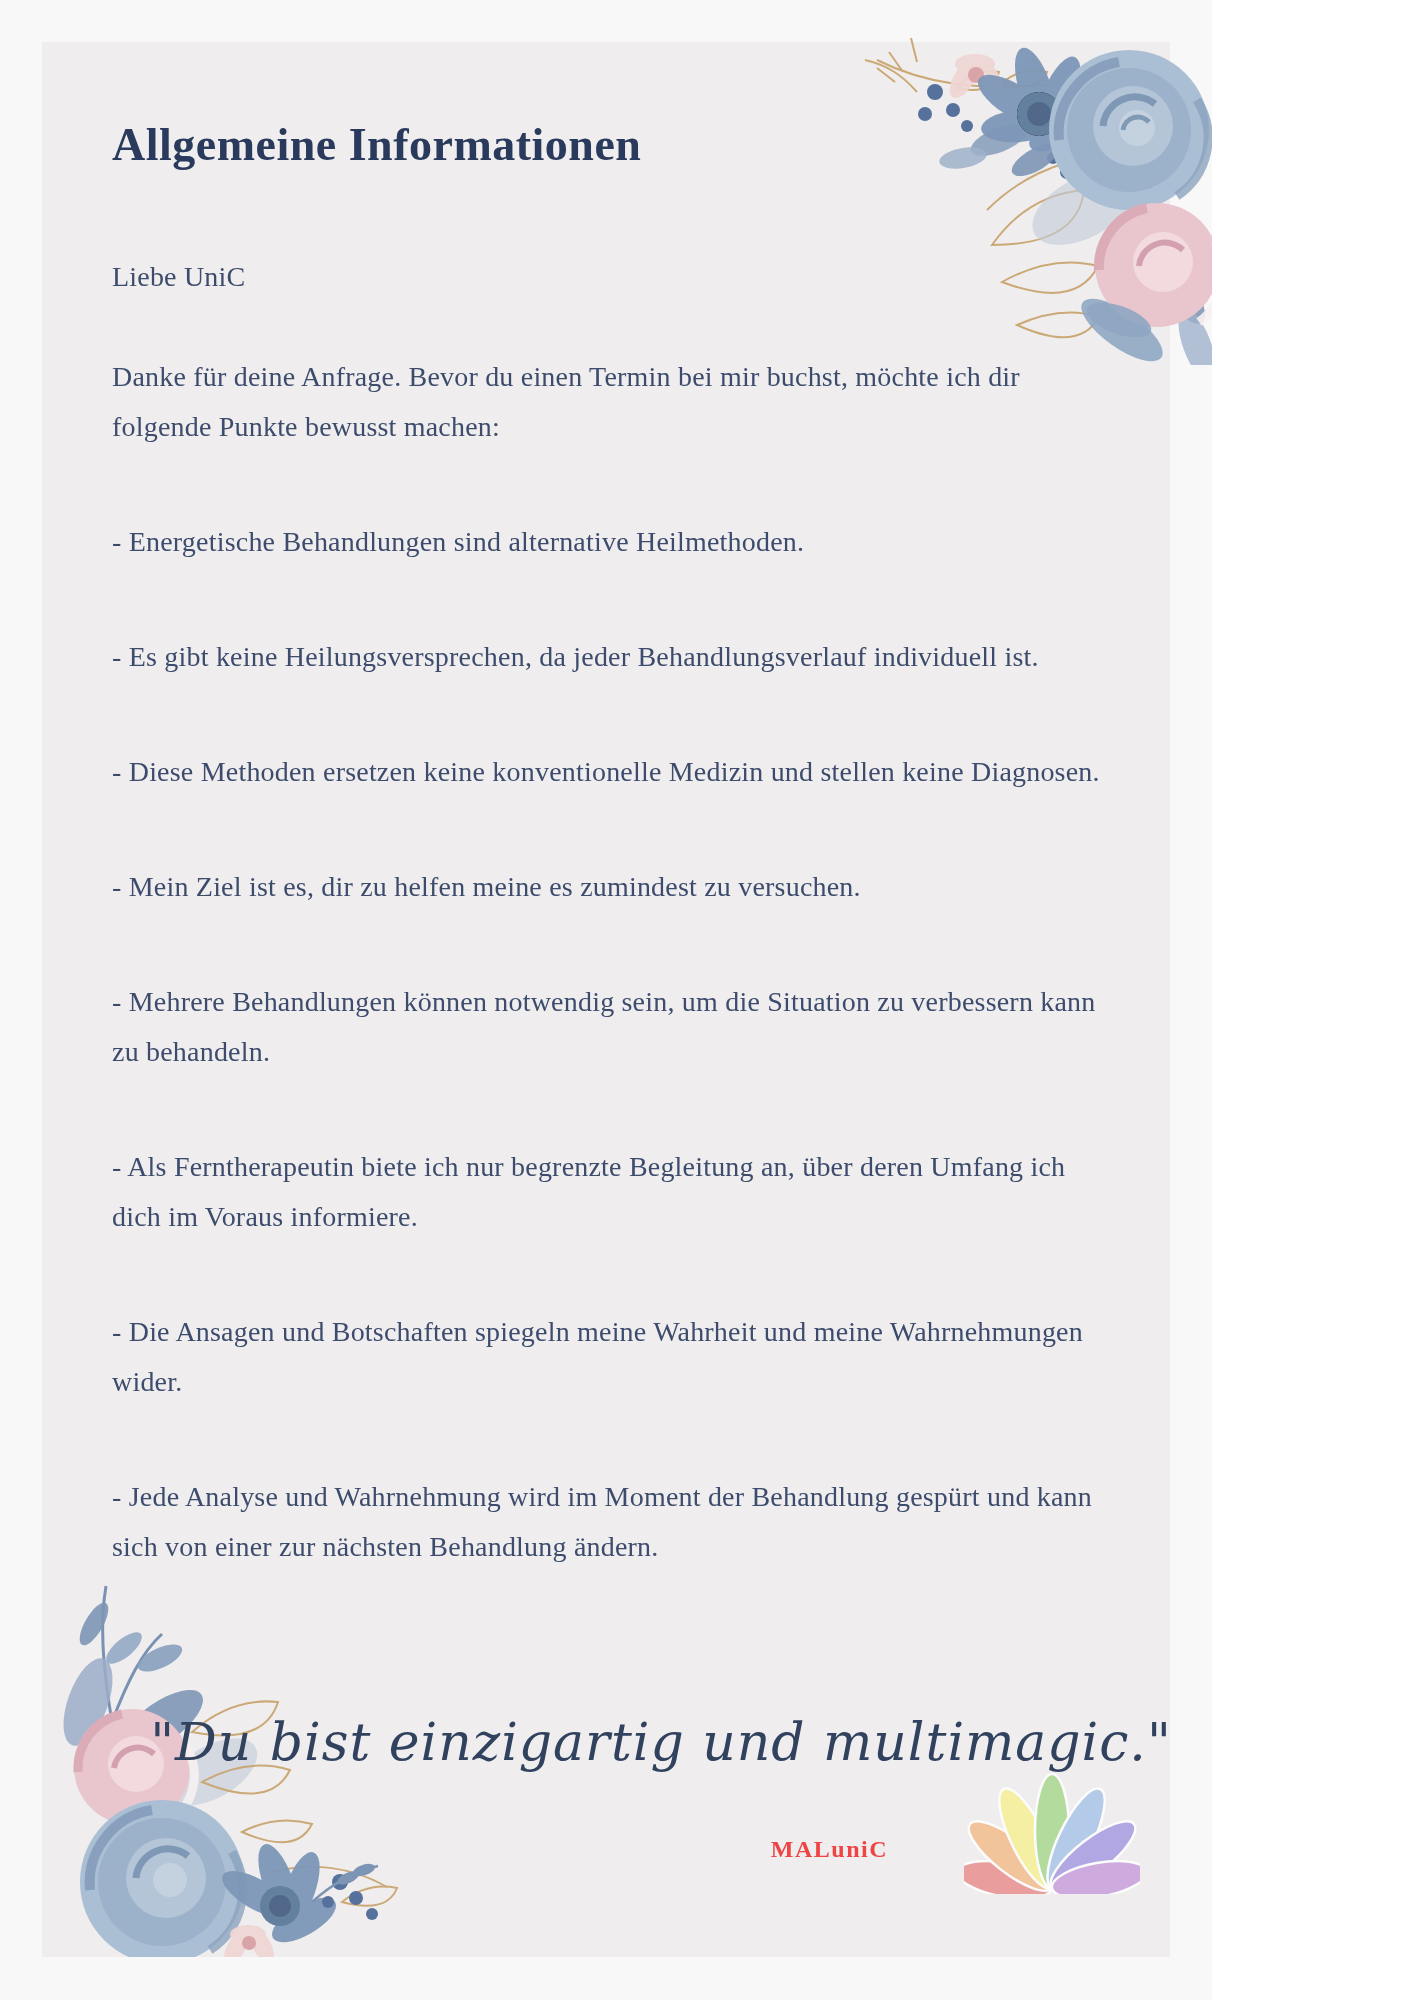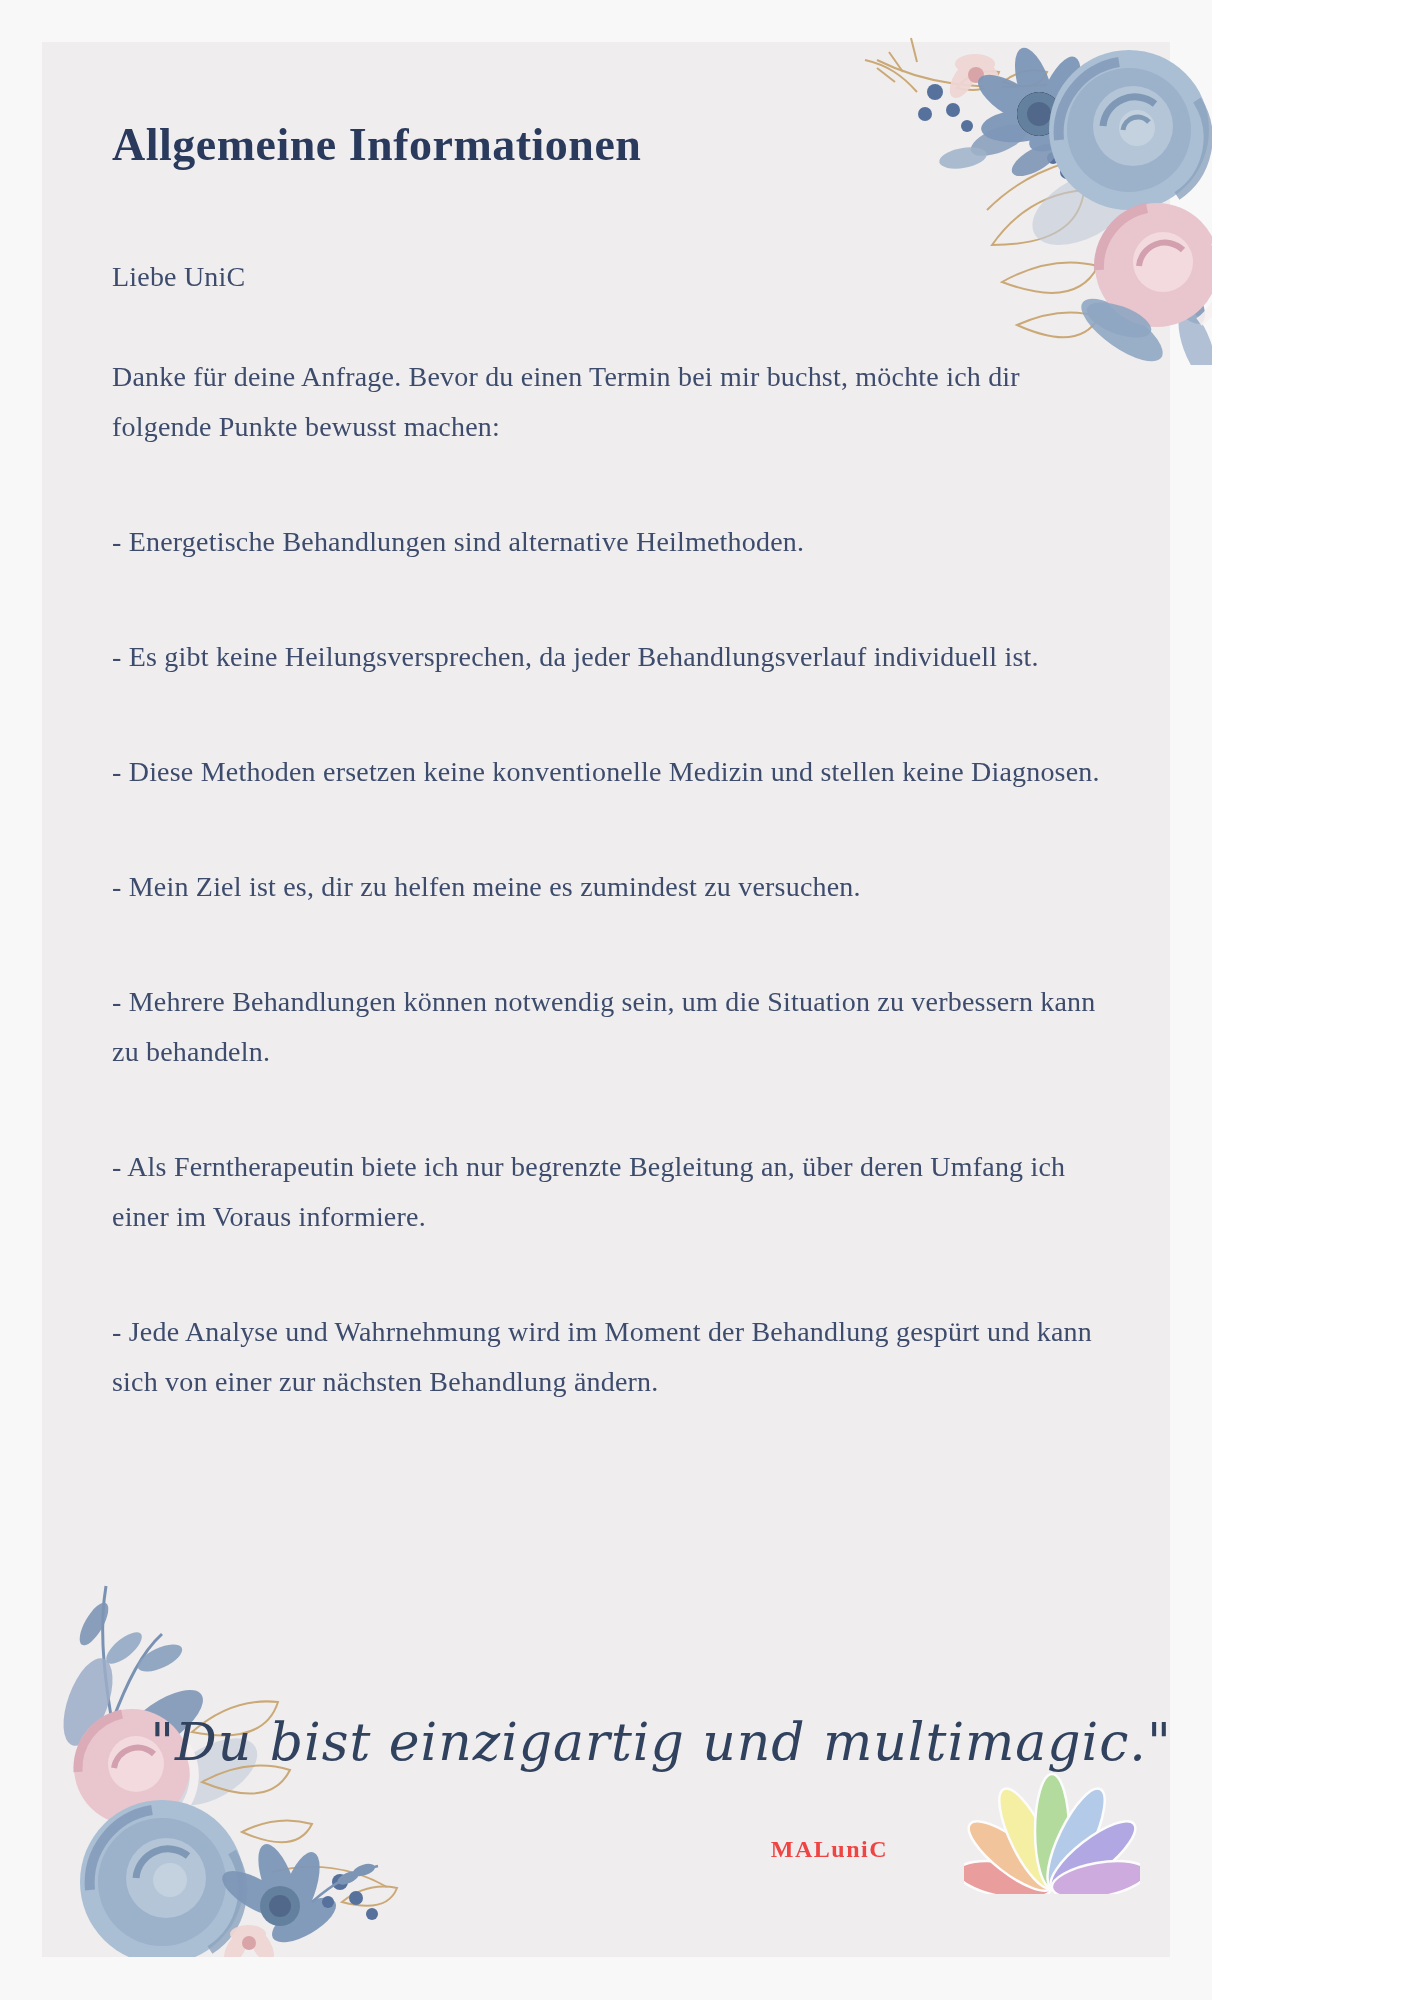--- a/index.html
+++ b/index.html
@@ -203,21 +203,22 @@
   <h1 class="title">Allgemeine Informationen</h1>
 
   <div class="body-text">
     <p class="salutation">Liebe UniC</p>
     <p>Danke für deine Anfrage. Bevor du einen Termin bei mir buchst, möchte ich dir folgende Punkte bewusst machen:</p>
     <p>- Energetische Behandlungen sind alternative Heilmethoden.</p>
     <p>- Es gibt keine Heilungsversprechen, da jeder Behandlungsverlauf individuell ist.</p>
     <p>- Diese Methoden ersetzen keine konventionelle Medizin und stellen keine Diagnosen.</p>
     <p>- Mein Ziel ist es, dir zu helfen meine es zumindest zu versuchen.</p>
     <p>- Mehrere Behandlungen können notwendig sein, um die Situation zu verbessern kann zu behandeln.</p>
-    <p>- Als Ferntherapeutin biete ich nur begrenzte Begleitung an, über deren Umfang ich einer im Voraus informiere.</p>
+    <p>- Als Ferntherapeutin biete ich nur begrenzte Begleitung an, über deren Umfang ich dich im Voraus informiere.</p>
+    <p>- Die Ansagen und Botschaften spiegeln meine Wahrheit und meine Wahrnehmungen wider.</p>
     <p>- Jede Analyse und Wahrnehmung wird im Moment der Behandlung gespürt und kann sich von einer zur nächsten Behandlung ändern.</p>
   </div>
 
   <div class="quote">"Du bist einzigartig und multimagic."</div>
 
   <div class="signature">MALuniC</div>
 
   <svg class="lotus" viewBox="0 0 176 124" aria-hidden="true">
     <g transform="translate(88,118)" stroke="#ffffff" stroke-width="2.5" opacity="0.85">
       <g transform="rotate(-80)">

